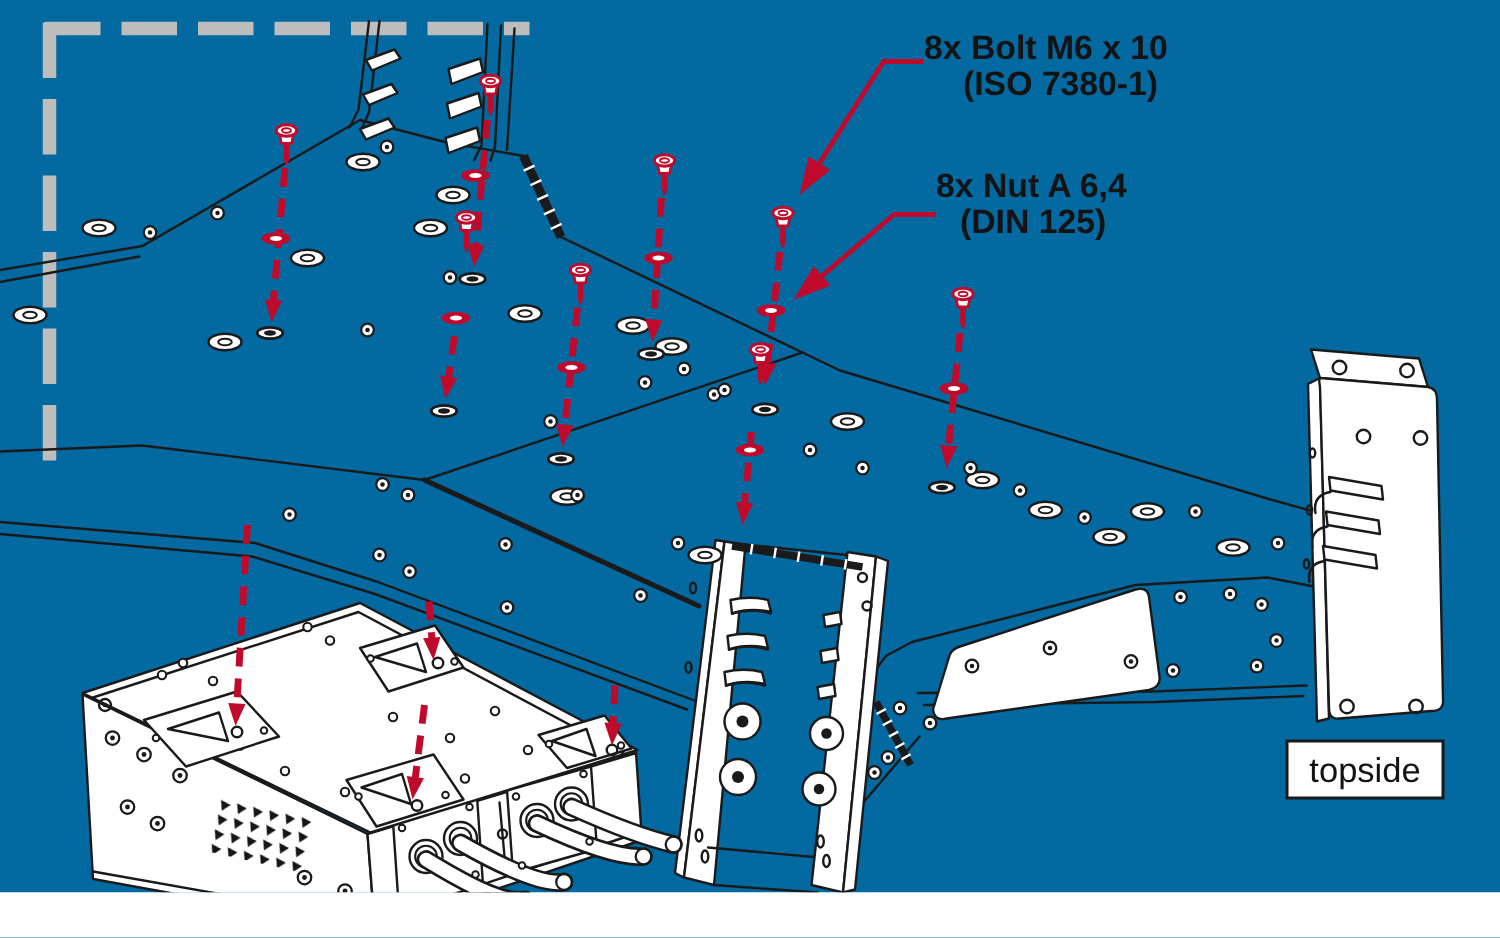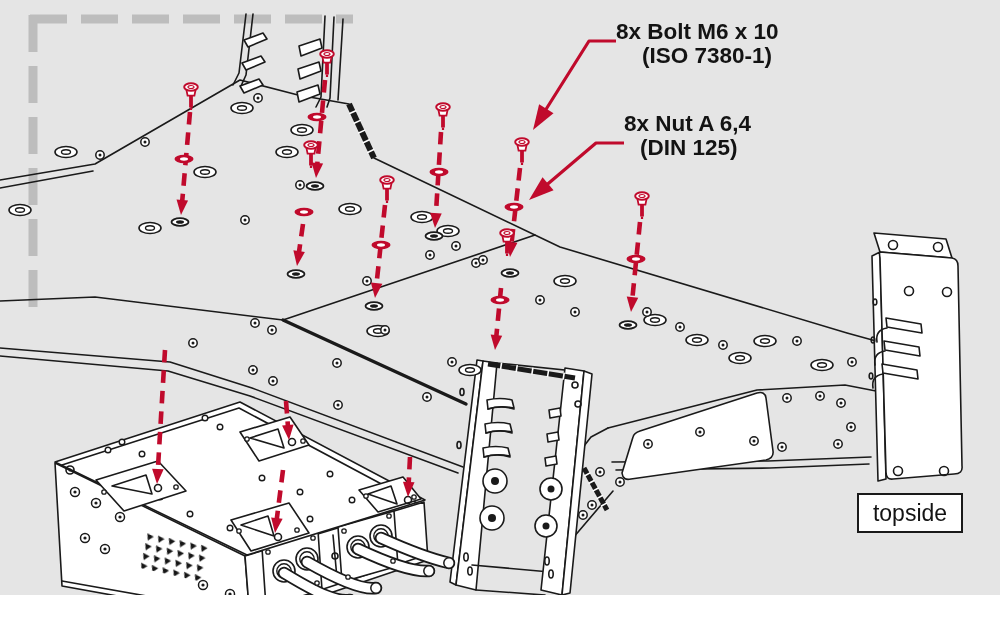--- a/index.html
+++ b/index.html
@@ -1,17 +1,17 @@
 <!DOCTYPE html>
 <html style="--red: #C00A2C; --ink: #1a1a1a; --gray: #BDBDBD;"><head>
 <meta charset="utf-8">
 <style>
   :root{ --red:#C00A2C; --ink:#1a1a1a; --gray:#BDBDBD; }
   html,body{margin:0;padding:0;background:#fff;}
-  .stage{position:relative;width:1000px;height:595px;background:#e5e5e5;overflow:hidden;
+  .stage{position:relative;width:1000px;height:595px;background:#0369a1;overflow:hidden;
          font-family:"Liberation Sans",sans-serif;}
   svg{position:absolute;left:0;top:0;}
   .ln{fill:none;stroke:var(--ink);stroke-width:1.6;stroke-linecap:round;stroke-linejoin:round;}
   .thick{stroke-width:3.4;}
   .pnl{fill:#fff;stroke:var(--ink);stroke-width:1.6;stroke-linejoin:round;}
   .frame{stroke:var(--gray);stroke-width:9;stroke-dasharray:37 14;fill:none;}
   .callout{font:bold 22.5px "Liberation Sans",sans-serif;fill:#131313;}
   .viewlabel{font:23px "Liberation Sans",sans-serif;fill:#131313;}
 </style>
 </head>

